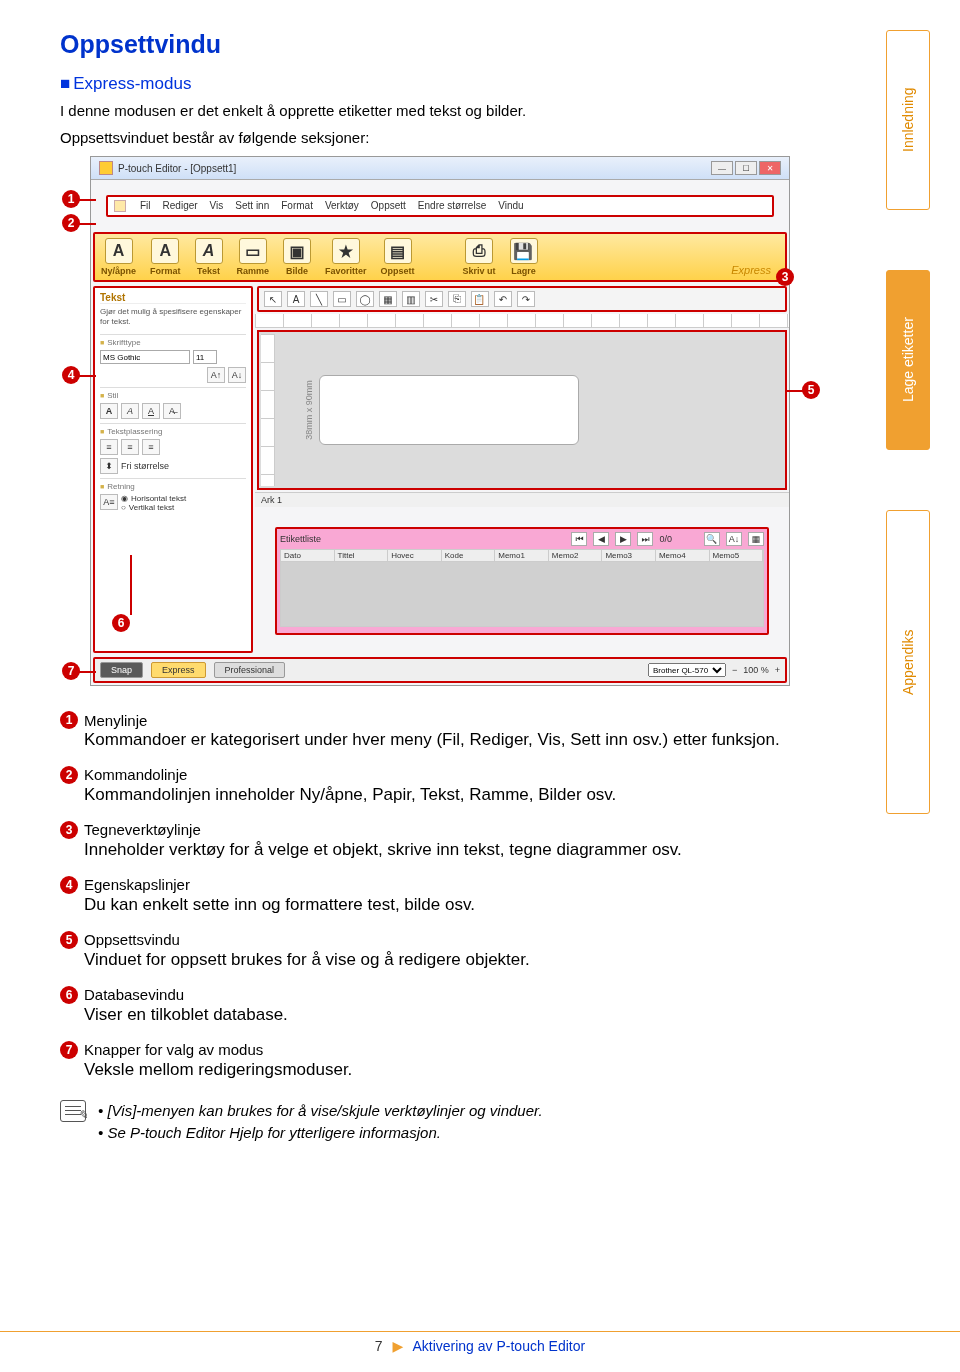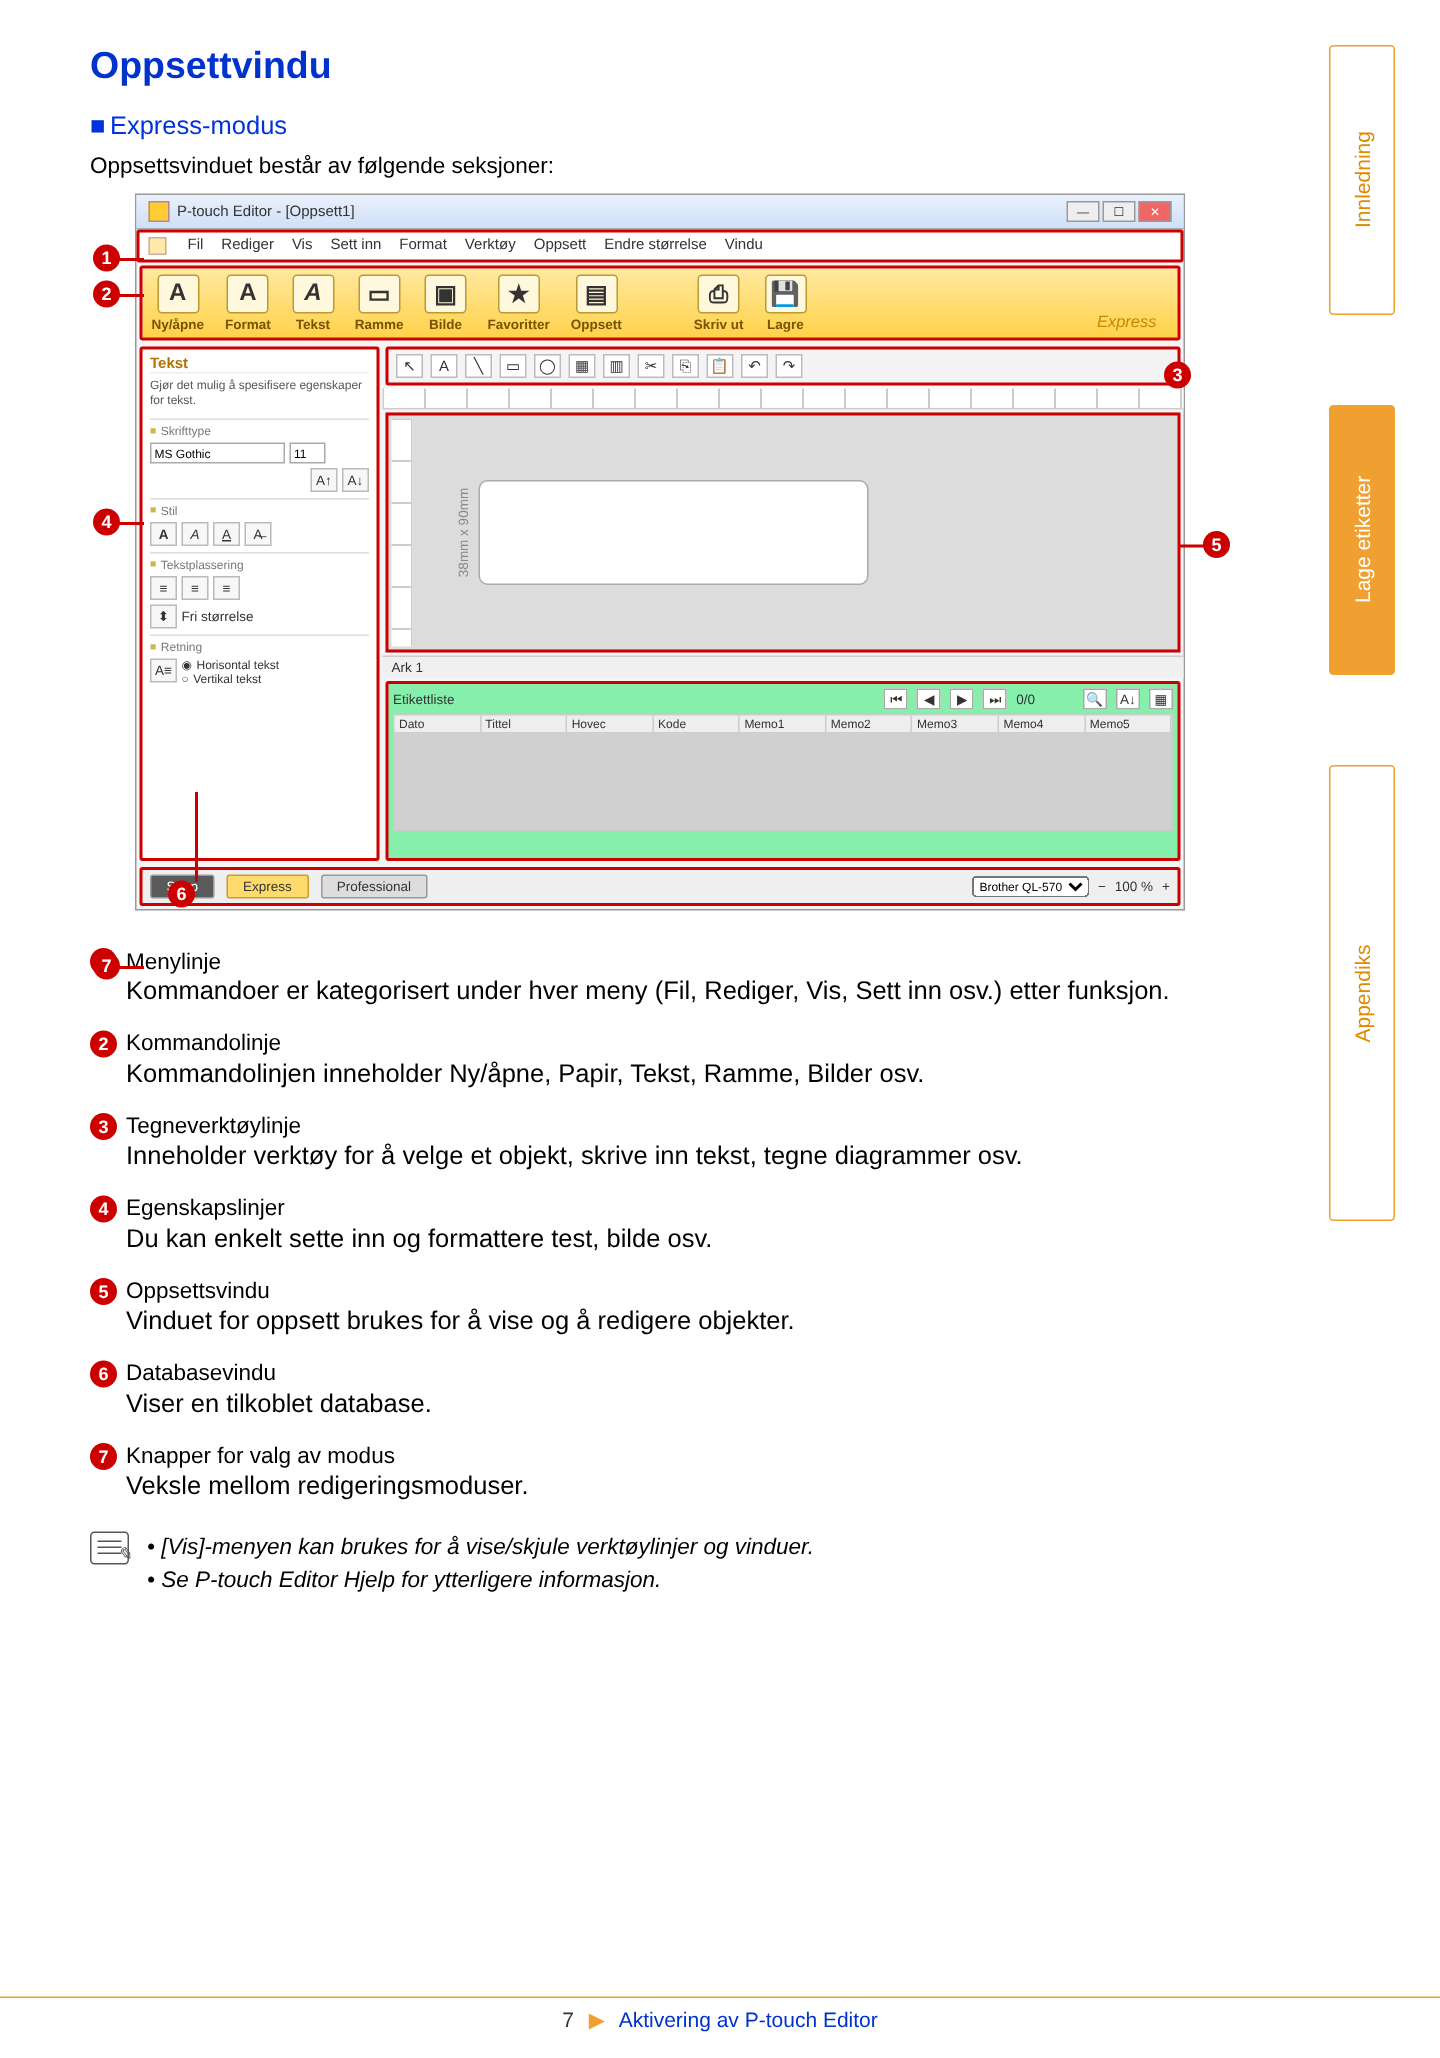--- a/index.html
+++ b/index.html
@@ -89,21 +89,21 @@
     margin-right: 5px;
   }
   .ss-winbtns { margin-left: auto; display: flex; gap:2px; }
   .ss-winbtns span { width: 22px; height:14px; border:1px solid #999; background:#eee; font-size:8px; display:flex;align-items:center;justify-content:center;}
   .ss-winbtns .close { background:#e66; color:#fff;}
   .ss-menubar {
     background: #fff;
     border: 2px solid #cc0000;
     border-radius: 2px;
     padding: 3px 6px;
-    margin: 0;
+    margin: 15px;
     display: flex;
     gap: 12px;
     font-size: 10px;
   }
   .ss-menubar span { cursor: default; }
   .ss-menubar .ficon {
     width:12px;height:12px;background:#ffe9a8;border:1px solid #caa;display:inline-block;margin-right:2px;vertical-align:middle;
   }
   .ss-ribbon {
     background: linear-gradient(#ffe9a0,#ffd24a);
@@ -194,23 +194,23 @@
     width:260px; height:70px; background:#fff; border:1px solid #aaa; border-radius:6px;
     margin-left:30px;
   }
   .ss-arkbar {
     background:#f0f0f0; border-top:1px solid #ccc; padding:2px 6px; font-size:9px;
     display:flex;align-items:center;
   }
   .ss-db {
     border: 2px solid #cc0000;
     border-radius:2px;
-    margin:2px;
-    background:#86efac;
-    height:120px;
+    margin:20px;
+    background:#f9a8d4;
+    height:108px;
     font-size:9px;
     padding:3px;
   }
   .ss-db .dbhead { display:flex; align-items:center; gap:6px; margin-bottom:3px;}
   .ss-db .dbhead .navbtn { width:16px;height:14px;border:1px solid #aaa;background:#fff;display:inline-flex;align-items:center;justify-content:center;}
   .ss-db .cols {
     display:flex; background:#eee; border:1px solid #ccc; font-size:8px;
   }
   .ss-db .cols span { flex:1; padding:1px 3px; border-right:1px solid #ccc; text-align:left;}
   .ss-db .blank { height:65px; background:#d0d0d0; border:1px solid #ccc; border-top:none;}
@@ -313,20 +313,21 @@
   .footer .tri { color:#f0a030; margin: 0 6px; }
   .footer .link { color:#0033cc; }
 </style>
 </head>
 <body>
 
 <div class="page">
 
   <div class="title">Oppsettvindu</div>
   <div class="subtitle">Express-modus</div>
+  <div class="body-text">I denne modusen er det enkelt å opprette etiketter med tekst og bilder.</div>
   <div class="body-text">Oppsettsvinduet består av følgende seksjoner:</div>
 
   <div class="screenshot-wrap">
 
     <div class="callout-abs" style="left:-28px; top:34px;">1</div>
     <div class="redline" style="left:-12px; top:43px; width:18px; height:2px;"></div>
     <div class="callout-abs" style="left:-28px; top:58px;">2</div>
     <div class="redline" style="left:-12px; top:67px; width:18px; height:2px;"></div>
 
     <div class="callout-abs" style="right:-4px; top:112px;">3</div>

